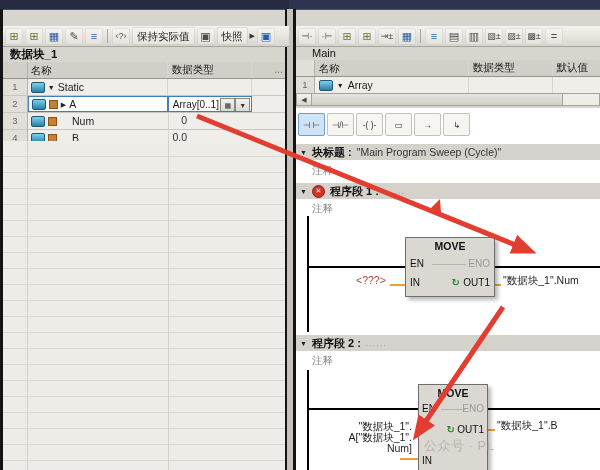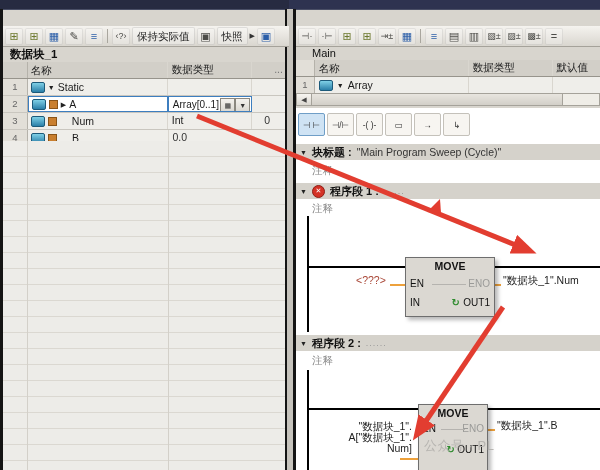--- a/index.html
+++ b/index.html
@@ -64,21 +64,21 @@
   .fav-btn{width:25px;height:21px;border:1px solid #c4c1ba;background:#f7f5f1;font-size:8.5px;display:flex;align-items:center;justify-content:center;color:#333;border-radius:2px;white-space:nowrap;}
   .fav-sel{background:#cfe3f4;border-color:#6f9ec7;}
   .band{left:0;width:304px;height:16px;background:#d5d2cb;display:flex;align-items:center;gap:5px;padding-left:4px;box-sizing:border-box;font-size:11px;text-align:center;}
   .band b{font-size:11px;color:#111;}
   .tri{font-size:7px;color:#222;}
   .err-icon{width:11px;height:11px;border-radius:50%;background:#d43226;color:#fff;font-size:7px;font-weight:bold;display:flex;align-items:center;justify-content:center;border:1px solid #8e1f16;}
   .dashes{color:#999;font-size:9px;letter-spacing:1px;}
   .comment{font-size:10.5px;color:#8a8a8a;}
   .rail{width:2px;background:#000;}
   .rung{height:2px;background:#000;}
-  .movebox{background:#dbd8d2;border:1px solid #6e6e6e;box-shadow:3px 3px 4px rgba(0,0,0,0.28);font-size:10px;margin-top:20px;}
+  .movebox{background:#dbd8d2;border:1px solid #6e6e6e;box-shadow:3px 3px 4px rgba(0,0,0,0.28);font-size:10px;}
   .mv-title{text-align:center;font-weight:bold;font-size:10.5px;padding-top:2px;color:#111;}
   .pin{position:absolute;font-size:10px;color:#111;}
   .pin-gray{color:#9a9a98;}
   .wire{position:absolute;height:2px;background:#eda13c;}
   .upd-icon{position:absolute;color:#2e8b2e;font-size:10px;font-weight:bold;}
   .operand{position:absolute;font-size:10.5px;color:#1d1d1d;white-space:nowrap;}
   .operand-red{color:#a84434;}
   .op-multiline{text-align:right;line-height:11px;}
 
   .wm-small{font-size:13px;color:#b3b1ad;letter-spacing:0.5px;opacity:0.9;}
@@ -156,21 +156,20 @@
       </div>
 
       <div class="trow">
         <div class="c-num">3</div>
         <div class="c-name" style="padding-left:3px;">
           <span class="tag-icon"></span>
           <span class="sq-icon"></span>
           <span style="width:9px;"></span>
           <span>Num</span>
         </div>
-        <div class="c-type">Int</div>
         <div class="c-val">0</div>
         <div class="c-more"></div>
       </div>
 
       <div class="trow">
         <div class="c-num">4</div>
         <div class="c-name" style="padding-left:3px;">
           <span class="tag-icon"></span>
           <span class="sq-icon"></span>
           <span style="width:9px;"></span>

